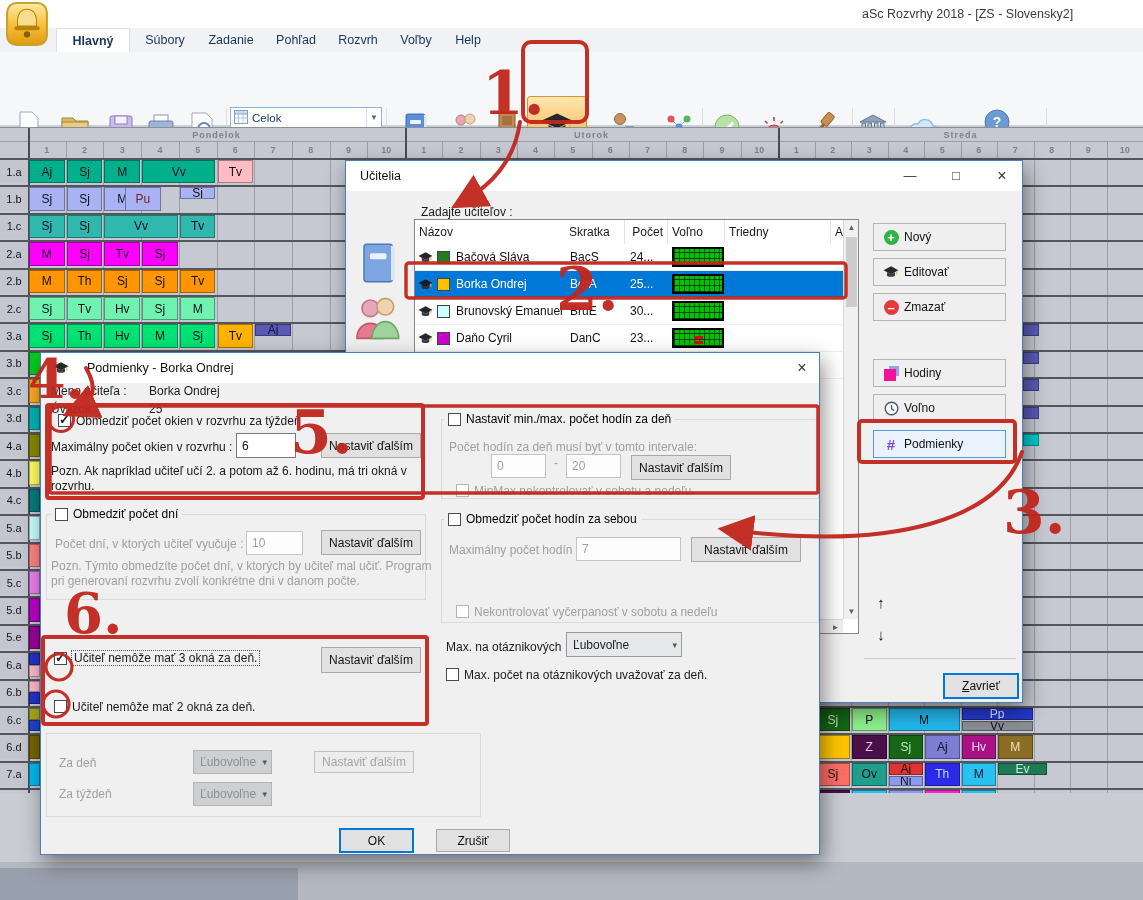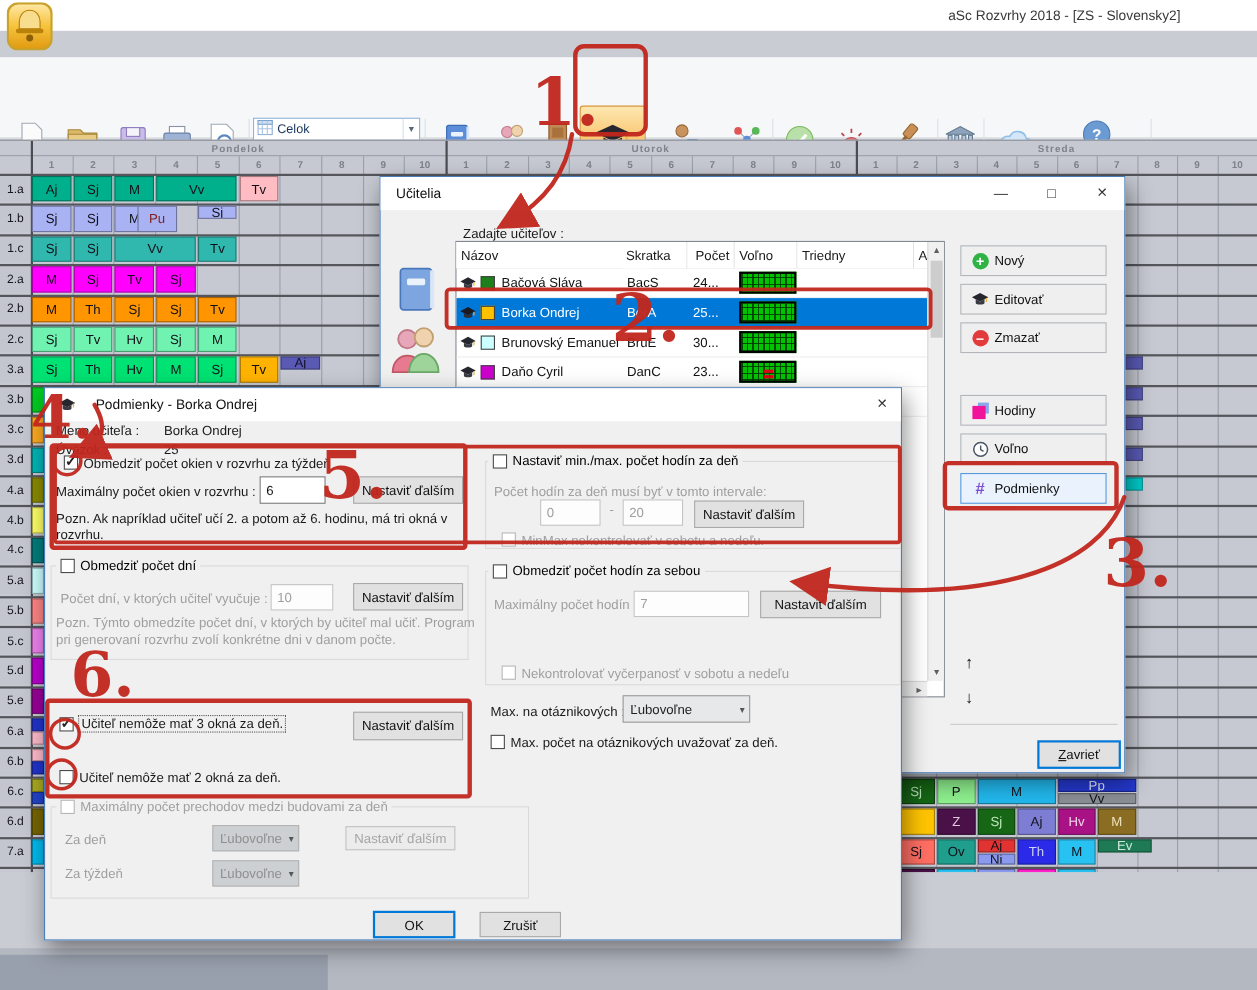--- a/index.html
+++ b/index.html
@@ -134,20 +134,43 @@
             <stop offset="1" stop-color="#e09a10"></stop>
       </linearGradient>
         </defs>
       <rect x="1" y="1" width="38" height="40" rx="9" fill="url(#gold)" stroke="#c9a22c" stroke-width="2"></rect>
       <path d="M20 7c6 0 9 5 9 10v6H11v-6c0-5 3-10 9-10z" fill="#f9dd8f" stroke="#b9820a"></path>
       <rect x="8" y="23" width="24" height="4" rx="2" fill="#b9820a"></rect>
       <circle cx="20" cy="31" r="3" fill="#8a5f06"></circle>
     </svg>
   </div>
 
+  <div id="menubar">
+    <div class="mtab active" style="left:56px;width:74px">
+        <span>Hlavný</span>
+      </div>
+    <div class="mtab" style="left:134px;width:62px">
+        <span>Súbory</span>
+      </div>
+    <div class="mtab" style="left:198px;width:66px">
+        <span>Zadanie</span>
+      </div>
+    <div class="mtab" style="left:266px;width:60px">
+        <span>Pohľad</span>
+      </div>
+    <div class="mtab" style="left:328px;width:60px">
+        <span>Rozvrh</span>
+      </div>
+    <div class="mtab" style="left:388px;width:56px">
+        <span>Voľby</span>
+      </div>
+    <div class="mtab" style="left:446px;width:44px">
+        <span>Help</span>
+      </div>
+  </div>
 
   <div id="ribbon">
     <div class="ritem" style="left:8px;width:42px">
       <span class="ricon">
           <svg width="30" height="32" viewBox="0 0 30 32">
             <path d="M6 2h12l6 6v22H6z" fill="#fbfbfb" stroke="#9fa8b5"></path>
             <circle cx="21" cy="24" r="6.5" fill="#45b04d" stroke="#2e8a36"></circle>
             <path d="M21 20.5v7M17.5 24h7" stroke="#fff" stroke-width="2"></path>
           </svg>
         </span>
@@ -758,24 +781,20 @@
     <div class="btn" style="left:280px;top:177px;width:100px;height:25px">Nastaviť ďalším</div>
     <div class="note gray" style="left:10px;top:206px;width:388px">Pozn. Týmto obmedzíte počet dní, v ktorých by učiteľ mal učiť. Program pri generovaní rozvrhu zvolí konkrétne dni v danom počte.</div>
 
     <span class="cb checked" style="left:13px;top:299px"></span>
     <div class="lbl dotted" style="left:31px;top:298px">Učiteľ nemôže mať 3 okná za deň.</div>
     <div class="btn" style="left:280px;top:294px;width:100px;height:26px">Nastaviť ďalším</div>
     <span class="cb" style="left:13px;top:347px"></span>
     <div class="lbl" style="left:31px;top:347px">Učiteľ nemôže mať 2 okná za deň.</div>
 
     <div class="grp" style="left:5px;top:380px;width:435px;height:84px"></div>
-    <div class="grplab" style="left:10px;top:373px">
-      <span class="cbx dis"></span>
-      <span style="color:#9f9f9f">Maximálny počet prechodov medzi budovami za deň</span>
-    </div>
     <div class="lbl gray" style="left:18px;top:403px">Za deň</div>
     <div class="dd dis" style="left:152px;top:397px;width:79px;height:24px">
         <span>Ľubovoľne</span>
         <span class="da">▾</span>
       </div>
     <div class="btn dis" style="left:273px;top:398px;width:100px;height:22px">Nastaviť ďalším</div>
     <div class="lbl gray" style="left:18px;top:434px">Za týždeň</div>
     <div class="dd dis" style="left:152px;top:429px;width:79px;height:24px">
         <span>Ľubovoľne</span>
         <span class="da">▾</span>

